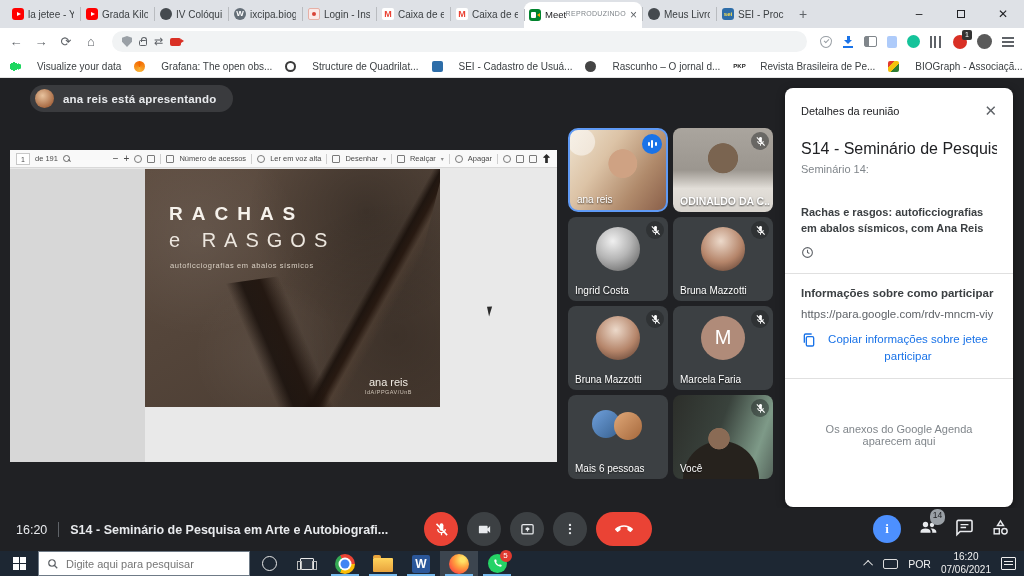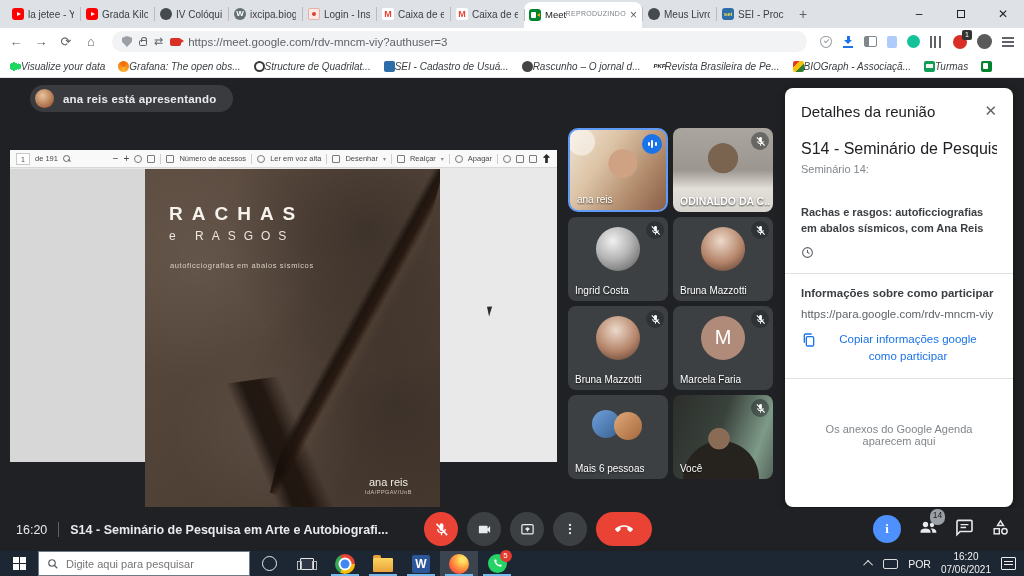--- a/index.html
+++ b/index.html
@@ -60,21 +60,21 @@
   .x-page { width:10px; height:12px; background:#aecbfa; border-radius:2px; }
   .x-gram { width:13px; height:13px; border-radius:50%; background:#15c39a; }
   .x-grid { width:13px; height:12px; background:repeating-linear-gradient(90deg,#5f6368 0 2px,transparent 2px 4.5px); }
   .x-ab { width:14px; height:14px; border-radius:50%; background:#d93025; position:relative; }
   .x-badge { position:absolute; top:-5px; right:-5px; min-width:10px; height:10px; background:#333; color:#fff; font-size:7px; line-height:10px; text-align:center; border-radius:2px; padding:0 1px; }
   .x-avatar { width:15px; height:15px; border-radius:50%; background:#5a5a5a; }
   .x-menu { width:12px; height:10px; background:repeating-linear-gradient(0deg,#5f6368 0 2px,transparent 2px 4px); }
 
   
   .bookmarks { position:absolute; top:55px; left:0; width:1024px; height:23px; background:#ffffff; display:flex; align-items:center; gap:13px; padding:0 10px; font-size:10px; color:#3c4043; border-bottom:1px solid #e4e4e4; }
-  .bm { display:flex; align-items:center; gap:0; white-space:nowrap;font-style:italic; }
+  .bm { display:flex; align-items:center; gap:16px; white-space:nowrap; }
   .bm-ic { width:11px; height:11px; flex:none; border-radius:2px; position:relative; }
   .bi-green { background:radial-gradient(circle at 35% 50%,#1ed760 0 45%,transparent 46%), radial-gradient(circle at 75% 50%,#1ed760 0 30%,transparent 31%); }
   .bi-grafana { background:conic-gradient(#f46800,#f8b133,#f46800); border-radius:50%; }
   .bi-dark { background:#fff; border:2px solid #3a3a3a; border-radius:50%; }
   .bi-sei { background:#2d6da8; }
   .bi-star { background:#444; border-radius:50%; }
   .bi-pkp::after { content:"PKP"; font-size:6px; font-weight:bold; color:#222; position:absolute; top:2px; }
   .bi-bio { background:linear-gradient(135deg,#e23a2e 0 30%,#f4c20d 30% 60%,#2e7d32 60%); }
   .bi-class { background:#0f9d58; }
   .bi-class::after { content:""; position:absolute; left:2px; top:3px; width:7px; height:4px; background:#f1f1f1; }
@@ -97,33 +97,33 @@
   .pdf-zoom { font-size:10px; color:#4a4a4a; }
   .mag { width:8px; height:8px; position:relative; }
   .mag::before { content:""; position:absolute; left:0; top:0; width:5px; height:5px; border:1px solid #666; border-radius:50%; }
   .mag::after { content:""; position:absolute; left:5.5px; top:5.5px; width:3px; height:1px; background:#666; transform:rotate(45deg); }
   .chev { font-size:6px; color:#8a8a8a; }
   .pdf-spacer { flex:1; }
   .pdf-pin { width:9px; height:9px; background:#2a2a2a; clip-path:polygon(50% 0,90% 40%,65% 45%,65% 100%,35% 100%,35% 45%,10% 40%); }
   .pdf-content { position:absolute; left:0; top:19px; right:0; bottom:0; background:linear-gradient(90deg,#d7d7d7 0 135px,#e9e9e9 135px); }
 
   
-  .cover { position:absolute; left:135px; top:0; width:295px; height:338px; overflow:hidden;
+  .cover { position:absolute; left:135px; top:0; width:295px; height:238px; overflow:hidden;
     background:
       radial-gradient(circle at 18% 28%, rgba(255,255,255,.07), transparent 34%),
       radial-gradient(circle at 75% 18%, rgba(0,0,0,.28), transparent 40%),
       radial-gradient(circle at 42% 78%, rgba(255,255,255,.05), transparent 30%),
       radial-gradient(circle at 85% 70%, rgba(0,0,0,.22), transparent 45%),
       linear-gradient(150deg,#5e4d41 0%,#54453a 45%,#493b31 100%); padding-left: 36px; }
   .crack { position:absolute; right:38px; top:-20px; width:90px; height:360px; transform:rotate(14deg);
     background:linear-gradient(105deg, transparent 44%, rgba(24,15,10,.85) 48%, rgba(38,24,16,.95) 52%, rgba(90,70,55,.4) 56%, transparent 62%); }
   .crack2 { position:absolute; right:70px; bottom:-30px; width:180px; height:160px; transform:rotate(-8deg);
     background:linear-gradient(75deg, transparent 40%, rgba(20,12,8,.8) 47%, rgba(30,19,13,.9) 55%, transparent 64%); }
   .cov-t1 { position:absolute; left:24px; top:34px; color:#f6f2ec; font-size:19px; font-weight:bold; letter-spacing:9px; }
-  .cov-t2 { position:absolute; left:24px; top:60px; color:#ece6de; font-size:12px; letter-spacing:8px; }
+  .cov-t2 { position:absolute; left:24px; top:60px; color:#ece6de; font-size:20px; letter-spacing:8px; }
   .cov-sub { position:absolute; left:25px; top:92px; color:#d9d0c4; font-size:7.5px; letter-spacing:.6px; }
   .cov-author { position:absolute; right:28px; bottom:12px; text-align:center; }
   .cov-author .a1 { color:#f1ece4; font-size:11px; }
   .cov-author .a2 { color:#cdc3b6; font-size:5.5px; letter-spacing:.5px; margin-top:1px; }
   .cursor-arrow { position:absolute; left:478px; top:137px; width:0; height:0; border-left:5px solid #2a2a2a; border-bottom:9px solid transparent; border-top:1px solid transparent; transform:rotate(-12deg); }
 
   
   .tiles { position:absolute; left:568px; top:50px; display:grid; grid-template-columns:100px 100px; grid-auto-rows:84px; gap:5px; }
   .tile { position:relative; background:#3c4043; border-radius:8px; overflow:hidden; }
   .tile-name { position:absolute; left:7px; bottom:5px; color:#fff; font-size:10px; text-shadow:0 1px 2px rgba(0,0,0,.7); white-space:nowrap; max-width:90px; overflow:hidden; }
@@ -149,21 +149,21 @@
       radial-gradient(circle at 48% 100%, #26221d 0 38%, transparent 39%),
       linear-gradient(110deg,#2c2e2a 0%,#39423c 45%,#7e9a88 80%,#55645b 100%); }
   .mini-avatars { position:absolute; left:50%; top:36%; transform:translate(-50%,-50%); width:52px; height:30px; }
   .mini-avatars i { position:absolute; width:28px; height:28px; border-radius:50%; }
   .mini-avatars .m1 { left:0; background:linear-gradient(135deg,#6fa0dc,#38618f); }
   .mini-avatars .m2 { left:22px; top:2px; background:linear-gradient(135deg,#e0a878,#a5683c); }
 
   
   .panel { position:absolute; left:785px; top:10px; width:228px; height:419px; background:#fff; border-radius:8px; box-shadow:0 2px 8px rgba(0,0,0,.4); padding:14px 16px 0; overflow:hidden; }
   .panel-head { display:flex; align-items:center; justify-content:space-between; }
-  .panel-title { font-size:15px; color:#202124; }
+  .panel-title { font-size:11px; color:#202124; }
   .panel-close { font-size:15px; color:#5f6368; }
   .mt-title { font-size:16px; color:#202124; margin-top:20px; white-space:nowrap; overflow:hidden; }
   .mt-sub { font-size:11px; color:#80868b; margin-top:5px; }
   .mt-desc { font-size:11px; font-weight:bold; color:#3c4043; margin-top:30px; line-height:1.45; }
   .mt-time { display:flex; gap:9px; margin-top:9px; align-items:flex-start; font-size:10.5px; color:#5f6368; }
   .panel-div { border-top:1px solid #e0e0e0; margin:14px -16px 0; }
   .join-title { font-size:11.5px; font-weight:bold; color:#3c4043; margin-top:13px; }
   .join-url { font-size:11.5px; color:#5f6368; margin-top:9px; }
   .copy-row { display:flex; gap:10px; margin-top:11px; align-items:flex-start; }
   .copy-link { color:#1a73e8; font-size:11.5px; line-height:1.45; text-align:center; flex:1; padding-right:8px; }
@@ -277,21 +277,20 @@
   <div class="toolbar">
     <span class="nav-ic">←</span>
     <span class="nav-ic">→</span>
     <span class="nav-ic">⟳</span>
     <span class="nav-ic">⌂</span>
     <div class="omnibox">
       <span class="ic-shield"></span>
       <span class="ic-lock"></span>
       <span class="ic-tune">⇄</span>
       <span class="ic-camblocked"></span>
-      <span class="url-text">https://meet.google.com/rdv-mncm-viy?authuser=3</span>
     </div>
     <div class="ext-icons">
       <span class="x-pocket"></span>
       <span class="x-dl">
           <i></i>
         </span>
       <span class="x-side"></span>
       <span class="x-page"></span>
       <span class="x-gram"></span>
       <span class="x-grid"></span>
@@ -495,21 +494,21 @@
           </svg>
       </div>
       <div class="panel-div"></div>
       <div class="join-title">Informações sobre como participar</div>
       <div class="join-url">https://para.google.com/rdv-mncm-viy</div>
       <div class="copy-row">
         <svg width="16" height="18" viewBox="0 0 24 24">
             <rect x="8" y="7" width="11" height="14" rx="2" fill="none" stroke="#1a73e8" stroke-width="2"></rect>
             <path d="M5 16V5a2 2 0 0 1 2-2h9" fill="none" stroke="#1a73e8" stroke-width="2"></path>
           </svg>
-        <span class="copy-link">Copiar informações google como participar</span>
+        <span class="copy-link">Copiar informações sobre jetee participar</span>
       </div>
       <div class="panel-div"></div>
       <div class="attach-hint">Os anexos do Google Agenda aparecem aqui</div>
     </div>
   </div>
 
   <div class="meet-bottom">
     <span class="mb-time">16:20</span>
     <span class="mb-sep"></span>
     <span class="mb-name">S14 - Seminário de Pesquisa em Arte e Autobiografi...</span>

